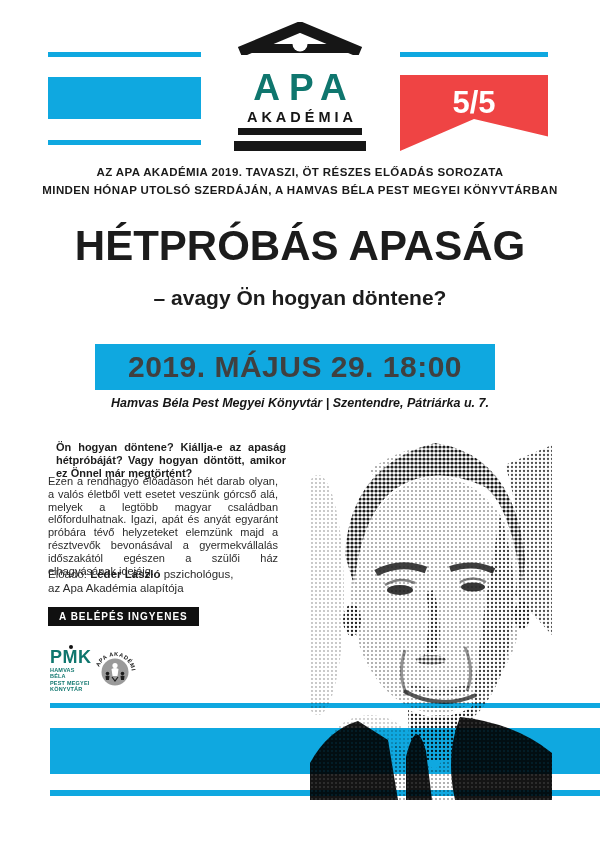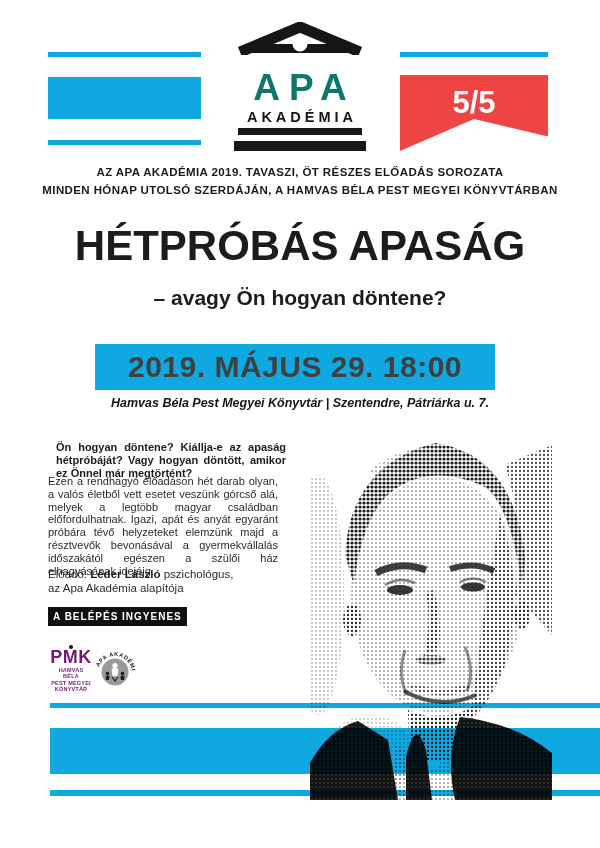--- a/index.html
+++ b/index.html
@@ -51,24 +51,24 @@
     font-size:12.5px;font-weight:700;color:#161616;font-style:italic;
   }
   
   .body-col{position:absolute;left:48px;width:230px;font-size:11px;line-height:12.8px;
     text-align:justify;color:#2b2b2b;}
   .body-col.bold{font-weight:700;color:#1c1c1c;}
   .speaker{position:absolute;left:48px;top:568px;width:250px;font-size:11.5px;line-height:13.5px;color:#2b2b2b;}
   .speaker b{color:#1c1c1c;}
   .entry-badge{
     position:absolute;left:48px;top:607px;background:#101010;color:#fff;
-    font-size:10px;font-weight:700;letter-spacing:1px;padding:5px 5px;line-height:9px;height:19px;
-  }
-  
-  .pmk{position:absolute;left:50px;top:649px;width:42px;text-align:center;color:#701a75;}
+    font-size:10px;font-weight:700;letter-spacing:1px;padding:5px 11px;line-height:9px;height:19px;
+  }
+  
+  .pmk{position:absolute;left:50px;top:649px;width:42px;text-align:left;color:#0f766e;}
   .pmk-abbr{position:relative;font-size:18px;font-weight:900;line-height:16px;letter-spacing:.5px;}
   .pmk-dot{position:absolute;left:50%;top:-4px;margin-left:-2px;width:4px;height:4px;border-radius:50%;background:#111;}
   .pmk-lines{margin-top:2px;font-size:5.5px;font-weight:700;line-height:6.3px;letter-spacing:.2px;}
   .stamp{position:absolute;left:93px;top:648px;}
   
   .photo{position:absolute;left:310px;top:425px;width:242px;height:375px;z-index:1;}
   .footer-stripes{z-index:2;}
 </style>
 </head>
 <body>

